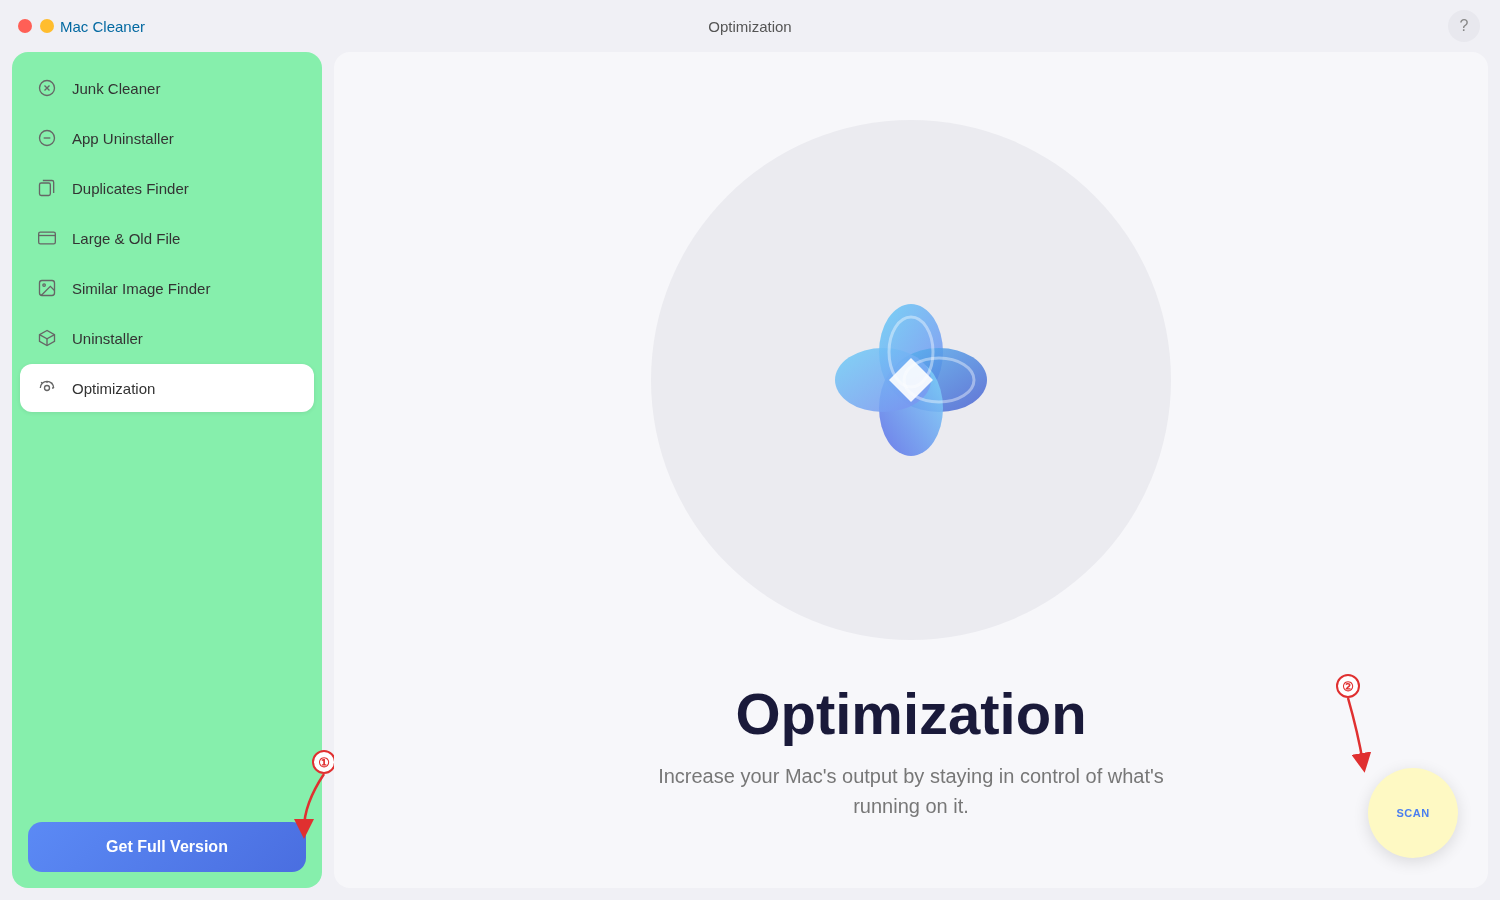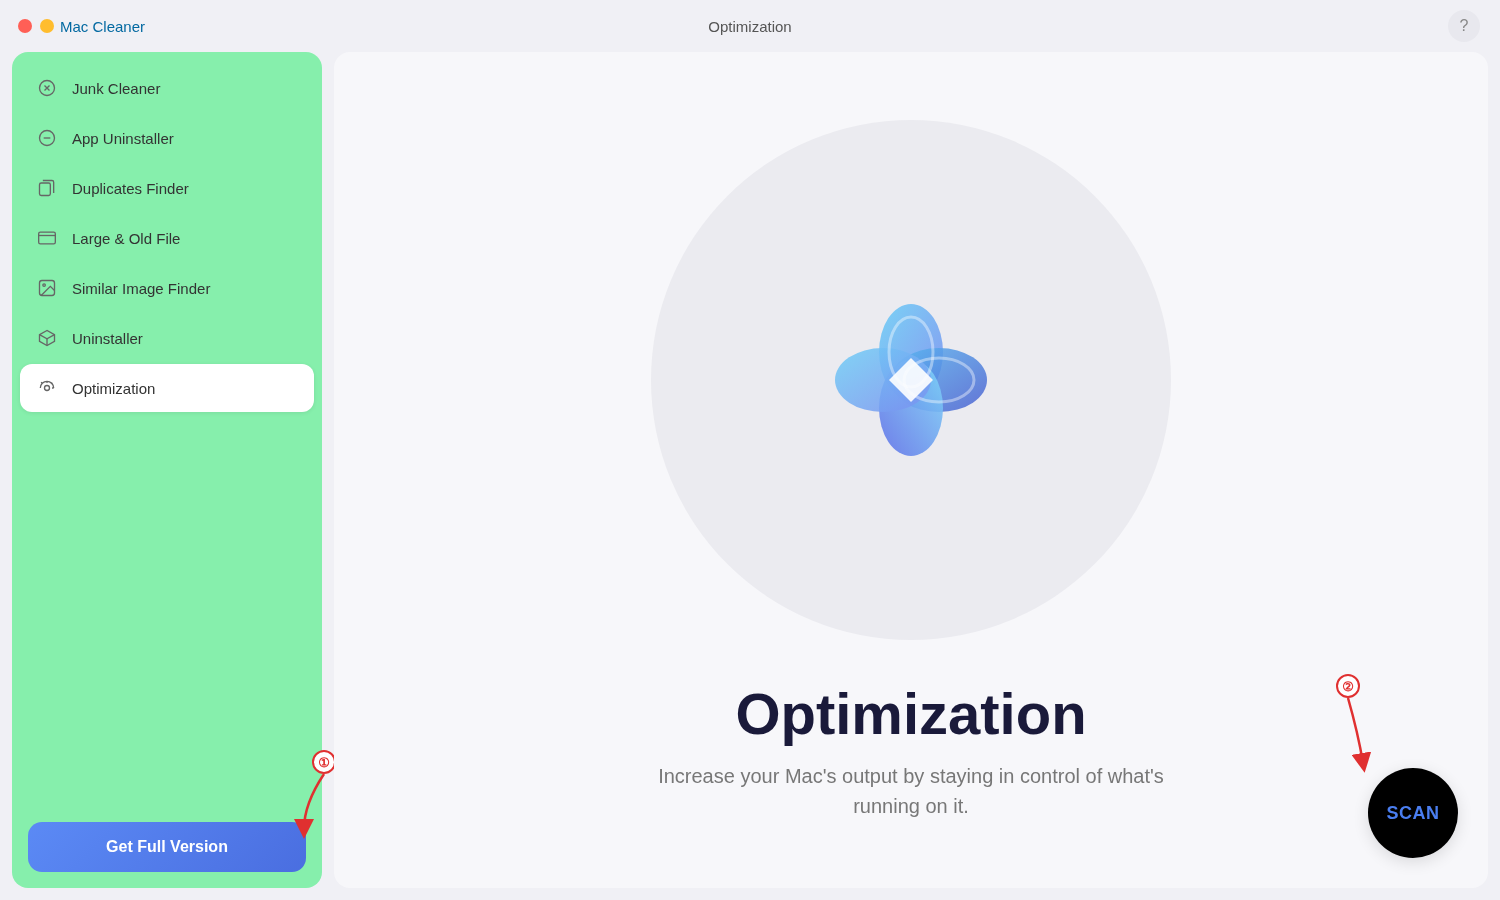--- a/index.html
+++ b/index.html
@@ -187,25 +187,25 @@
     
     .scan-btn-container {
       position: absolute;
       bottom: 30px;
       right: 30px;
     }
     .scan-btn {
       width: 90px;
       height: 90px;
       border-radius: 50%;
-      background: #000000;
+      background: #fef9c3;
       box-shadow: 0 4px 16px rgba(0,0,0,0.12);
       border: none;
       cursor: pointer;
-      font-size: 18px;
+      font-size: 11px;
       font-weight: 700;
       color: #4a7ef0;
       letter-spacing: 0.5px;
       display: flex;
       align-items: center;
       justify-content: center;
     }
     .annotation-circle {
       width: 24px;
       height: 24px;

